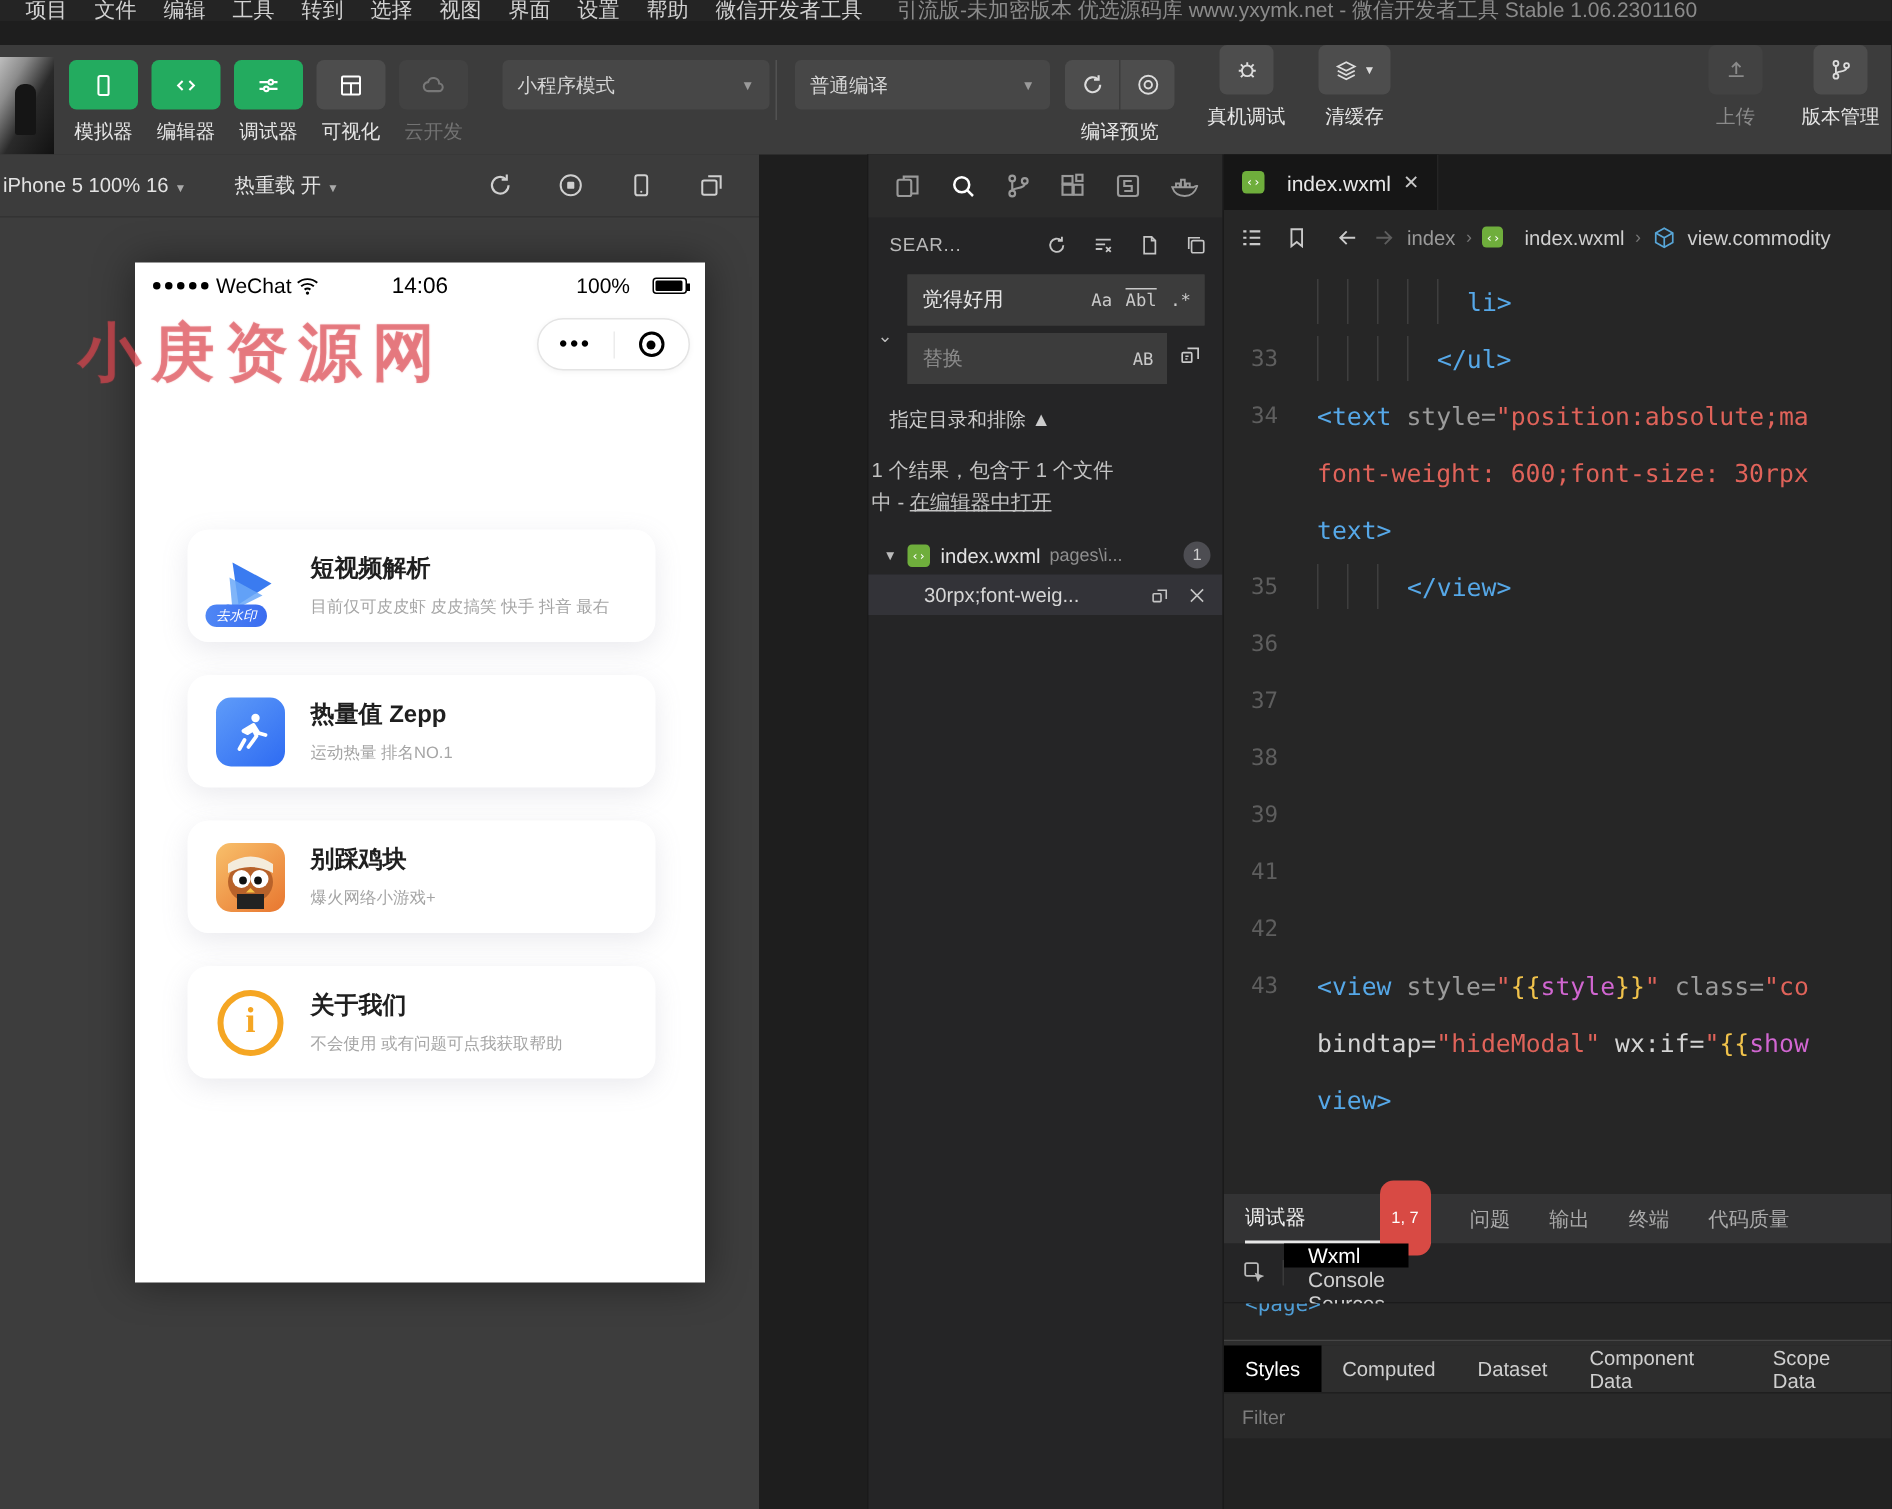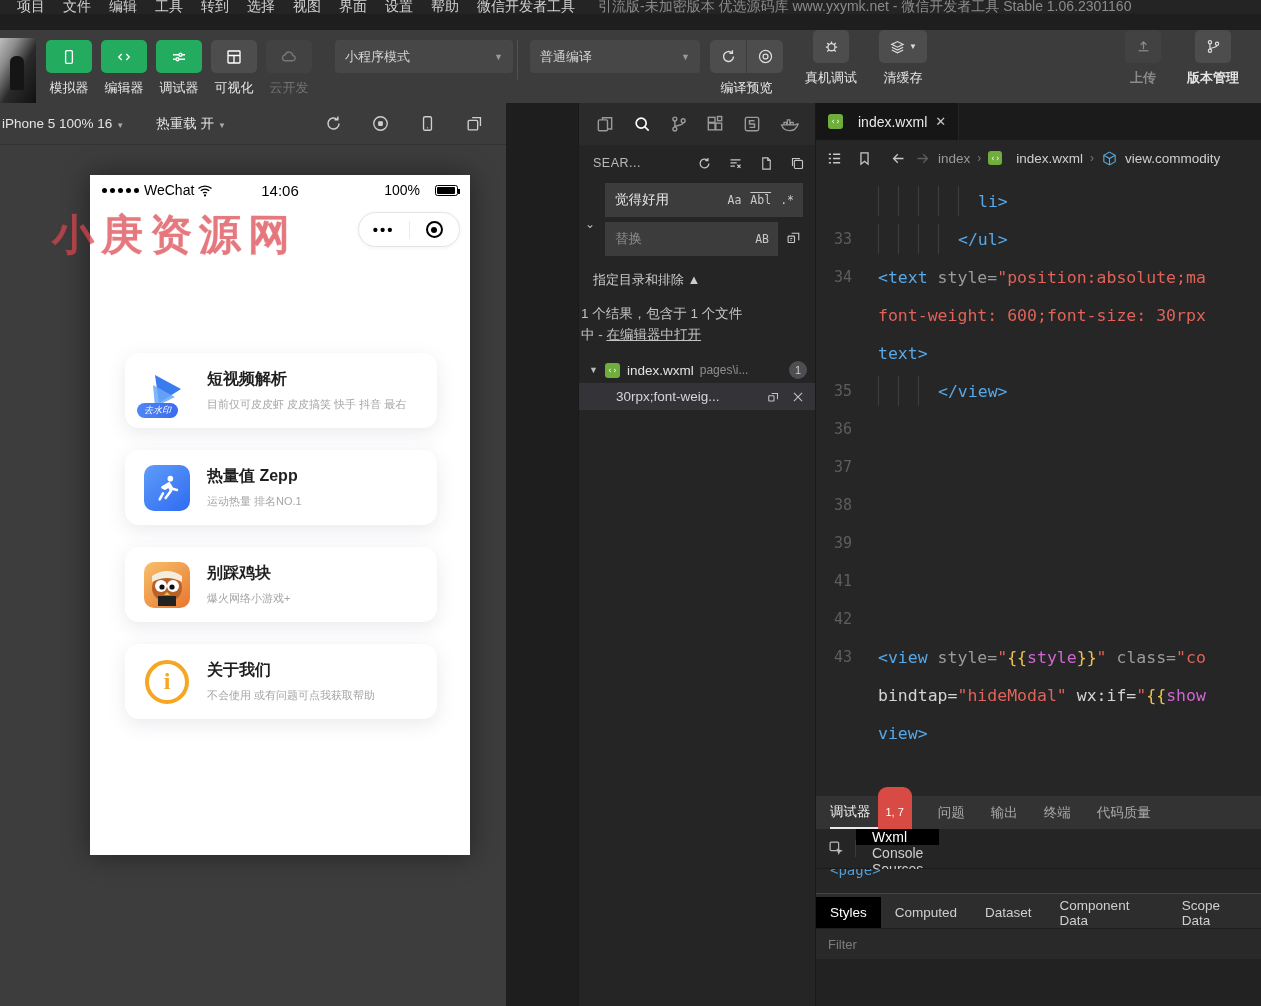--- a/index.html
+++ b/index.html
@@ -36,21 +36,21 @@
   .vsep { width:1px; height:40px; background:#525252; margin:10px 12px 0 4px; }
   .iconbtn-pair { display:flex; margin-top:10px; }
   .sqbtn { width:36px; height:33px; background:#4d4d4d; display:flex; align-items:center;
     justify-content:center; color:#dcdcdc; cursor:pointer; }
   .sqbtn svg { width:17px; height:17px; }
   .sqbtn.first { border-radius:5px 0 0 5px; margin-right:1px; }
   .sqbtn.last { border-radius:0 5px 5px 0; }
   .sqbtn.solo { border-radius:5px; }
   .under-lbl { font-size:13px; color:#e6e6e6; text-align:center; margin-top:6px; }
   .tcol { display:flex; flex-direction:column; align-items:center; margin-right:10px; }
-  .right-tools { margin-left:auto; display:flex; margin-right:22px;font-weight:bold; }
+  .right-tools { margin-left:auto; display:flex; margin-right:8px; }
 
   
   .main { position:absolute; left:0; top:103px; width:100%; height:903px; }
 
   
   .sim-col { position:absolute; left:0; top:0; width:506px; height:100%; background:#3d3d3d; }
   .sim-toolbar { height:42px; background:#3c3c3c; border-bottom:1px solid #333;
     display:flex; align-items:center; color:#e3e3e3; font-size:13.5px; }
   .sim-toolbar .devsel { padding:0 6px 0 2px; cursor:pointer; white-space:nowrap; }
   .sim-toolbar .hot { margin-left:26px; cursor:pointer; white-space:nowrap; }
@@ -174,21 +174,21 @@
   .guide { display:inline-block; width:20px; height:30px; border-left:1px solid #3e3e3e; }
   .t-tag { color:#56a8e8; } .t-attr { color:#9b9b9b; } .t-attr2 { color:#d4d4d4; }
   .t-str { color:#e0635a; } .t-brace { color:#f0c24b; } .t-var { color:#d166d1; }
   .t-plain { color:#d4d4d4; }
 
   .dbg-tabs { height:33px; background:#333334; display:flex; align-items:center; padding-left:14px;
     gap:26px; }
   .dbg-tab { color:#a9a9a9; font-size:13.5px; cursor:pointer; display:flex; align-items:center;
     gap:7px; height:100%; }
   .dbg-tab.active { color:#f0f0f0; border-bottom:2px solid #e8e8e8; }
-  .errbadge { background:#d84a44; color:#fff; font-size:11px; padding:19px 8px; border-radius:9px; }
+  .errbadge { background:#d84a44; color:#fff; font-size:11px; padding:19px 8px; border-radius:9px;margin-left:42px; }
   .devtools-bar { height:40px; background:#252526; display:flex; align-items:center;
     border-bottom:1px solid #1b1b1b; }
   .inspect { color:#b9b9b9; display:flex; padding:0 10px 0 12px; border-right:1px solid #3a3a3a;
     cursor:pointer; }
   .inspect svg { width:17px; height:17px; }
   .dtab { color:#cfcfcf; font-size:14px; padding:0 16px; height:100%; display:flex;
     align-items:center; cursor:pointer; }
   .dtab.active { background:#000; color:#fff; }
   .dtab.more { font-size:15px; }
   .wxml-view { height:24px; overflow:hidden; position:relative; background:#262626; }

